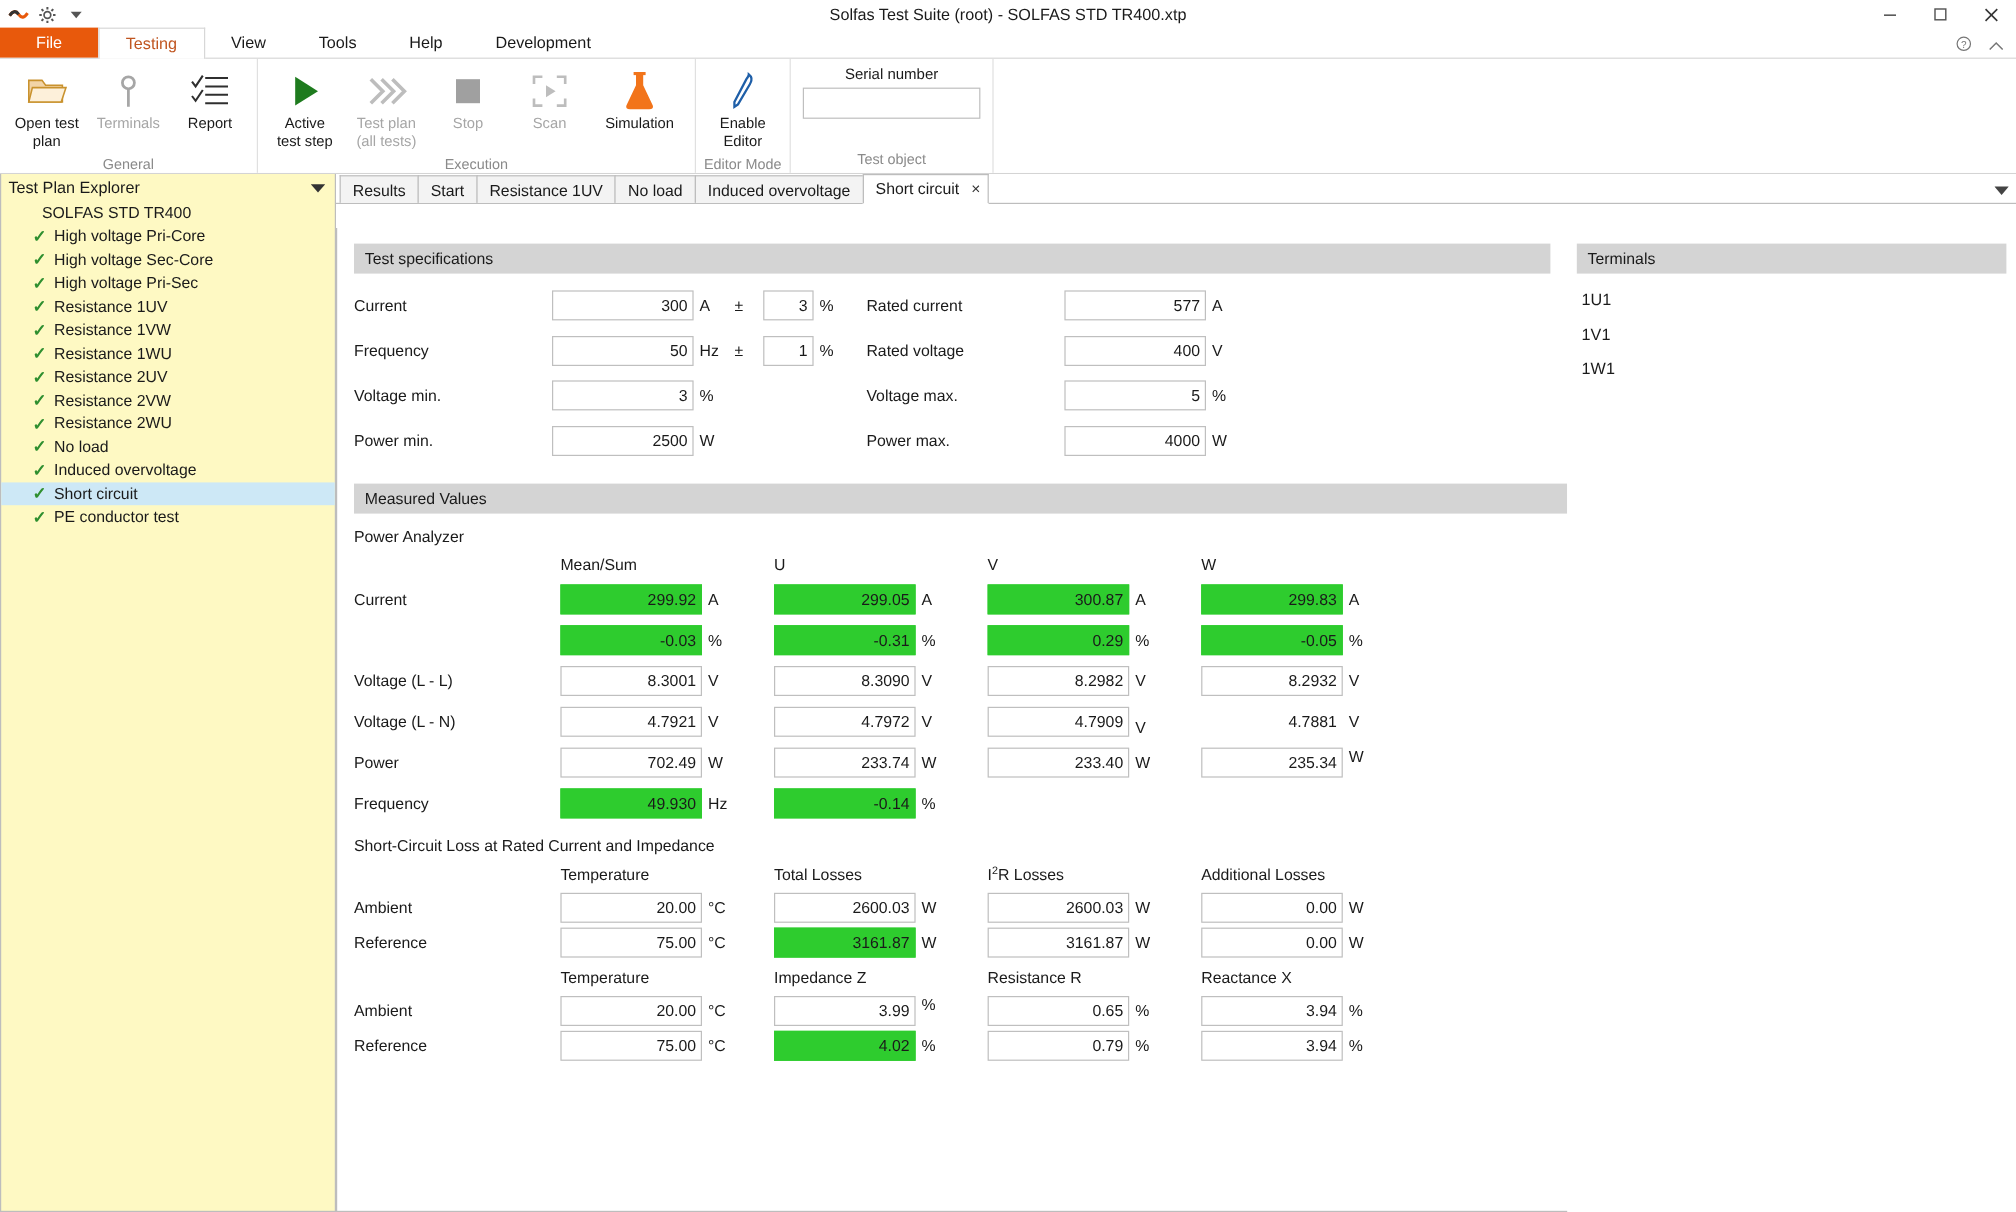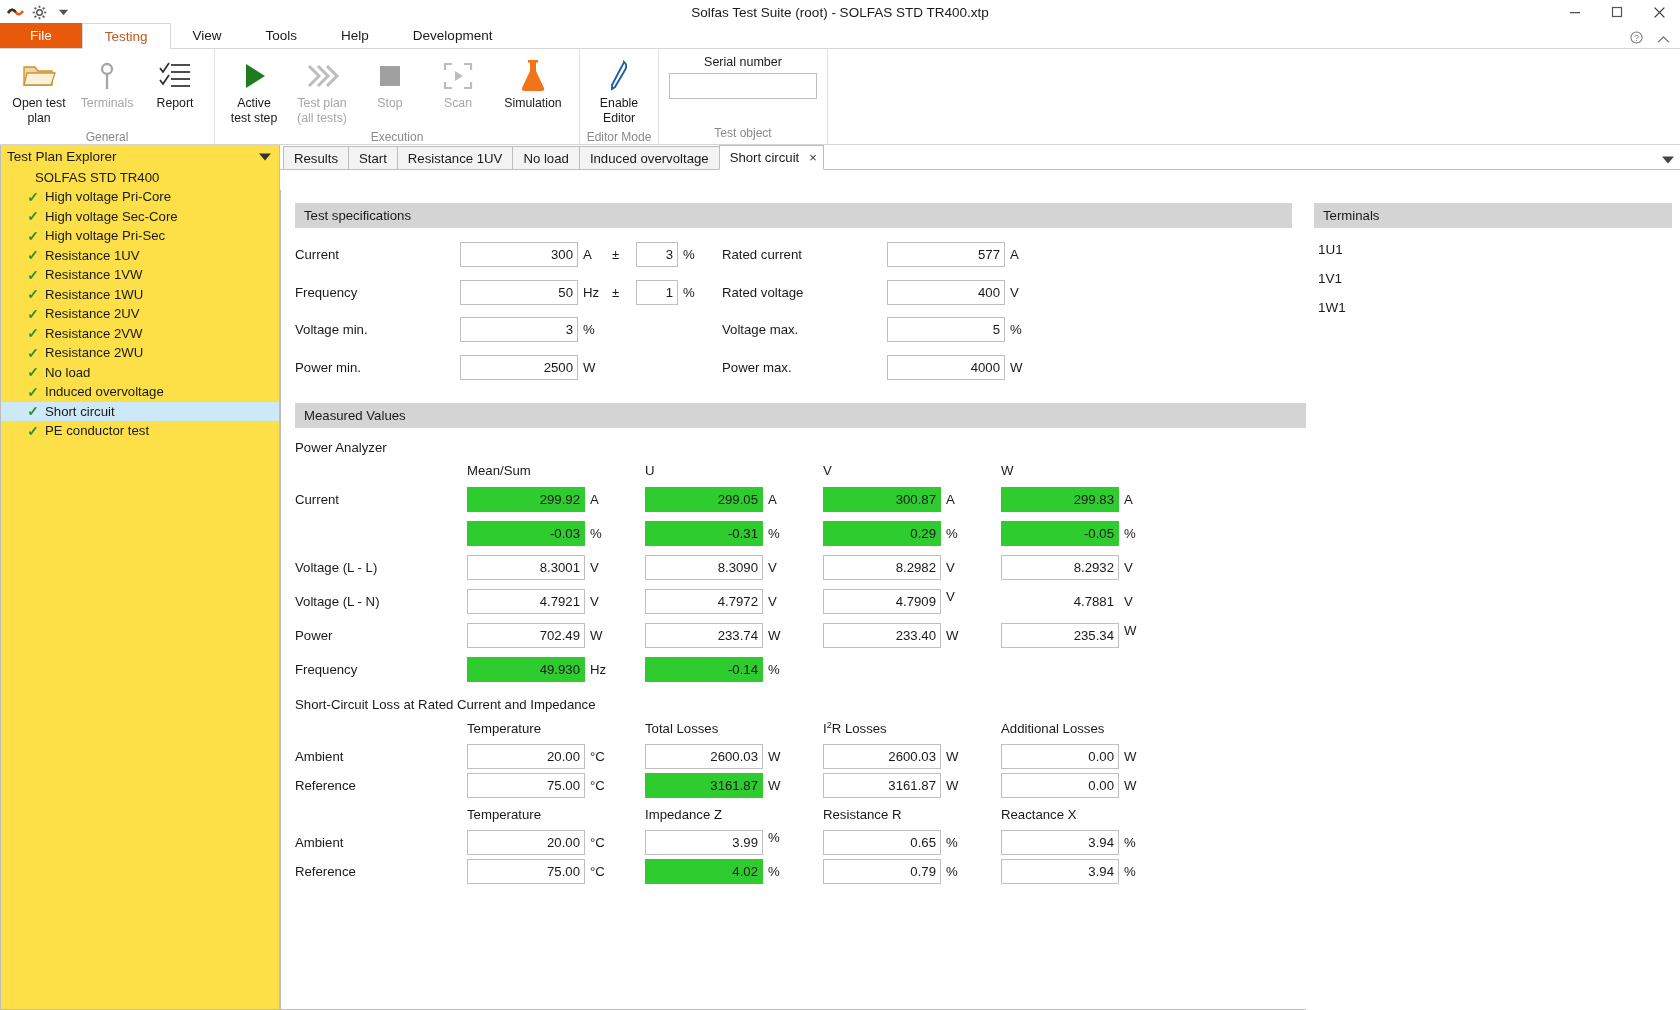--- a/index.html
+++ b/index.html
@@ -66,21 +66,21 @@
     font-family: "Liberation Sans", sans-serif; font-size: 12.5px; padding: 0 4px;
   }
   .ribbon-spacer { flex: 1; }
 
   
   .workspace { display: flex; height: calc(1010px - 24px - 121px); }
 
   
   .sidebar {
     width: 280px; border: 1px solid #bdbdbd; border-top: none;
-    background: #fde047; display: flex; flex-direction: column; margin: 0;
+    background: #fef9c3; display: flex; flex-direction: column; margin: 0;
   }
   .sidebar-header {
     display: flex; align-items: center; justify-content: space-between;
     padding: 4px 8px 4px 6px; font-size: 13.5px;
   }
   .tree { font-size: 13.2px; }
   .tree-root { padding: 2px 0 2px 34px; }
   .tree-item {
     display: flex; align-items: center; gap: 0px; padding: 2px 0 2px 20px;
     height: 19.5px;
@@ -550,21 +550,21 @@
           <div class="frow" style="height:34px">
             <span class="flabel" style="width:172px">Voltage (L - N)</span>
             <span style="width:178px;display:flex;align-items:center">
               <span class="fld" style="width:118px">4.7921</span>
               <span class="unit">V</span>
             </span>
             <span style="width:178px;display:flex;align-items:center">
               <span class="fld" style="width:118px">4.7972</span>
               <span class="unit">V</span>
             </span>
-            <span style="width:178px;display:flex;align-items:flex-start">
+            <span style="width:178px;display:flex;align-items:flex-end">
               <span class="fld" style="width:118px">4.7909</span>
               <span class="unit">V</span>
             </span>
             <span style="width:178px;display:flex;align-items:center">
               <span class="fld noborder" style="width:118px">4.7881</span>
               <span class="unit">V</span>
             </span>
           </div>
 
           <div class="frow" style="height:34px">

